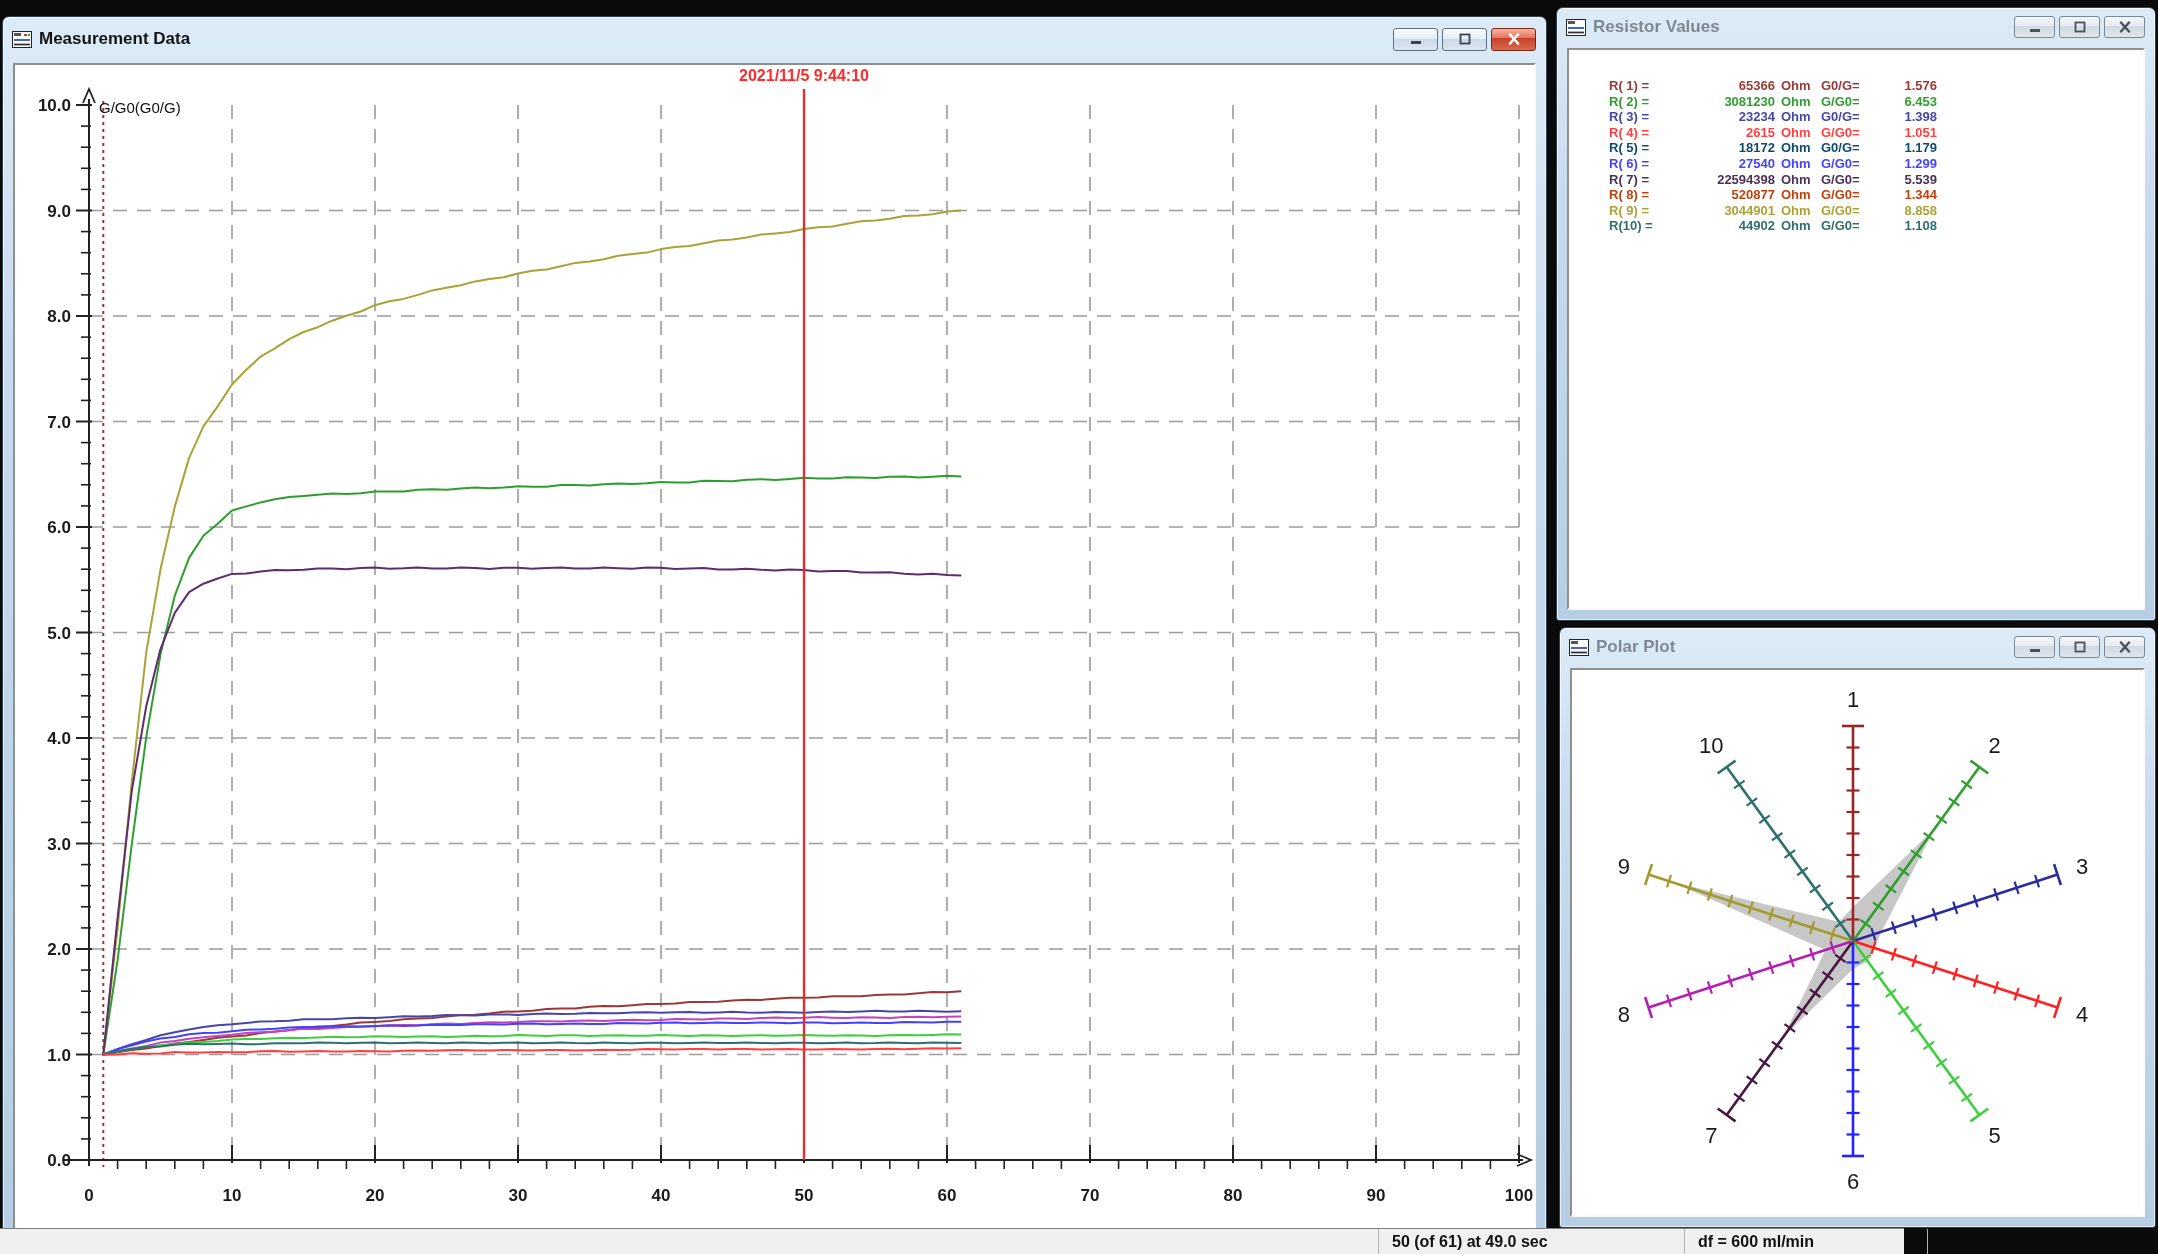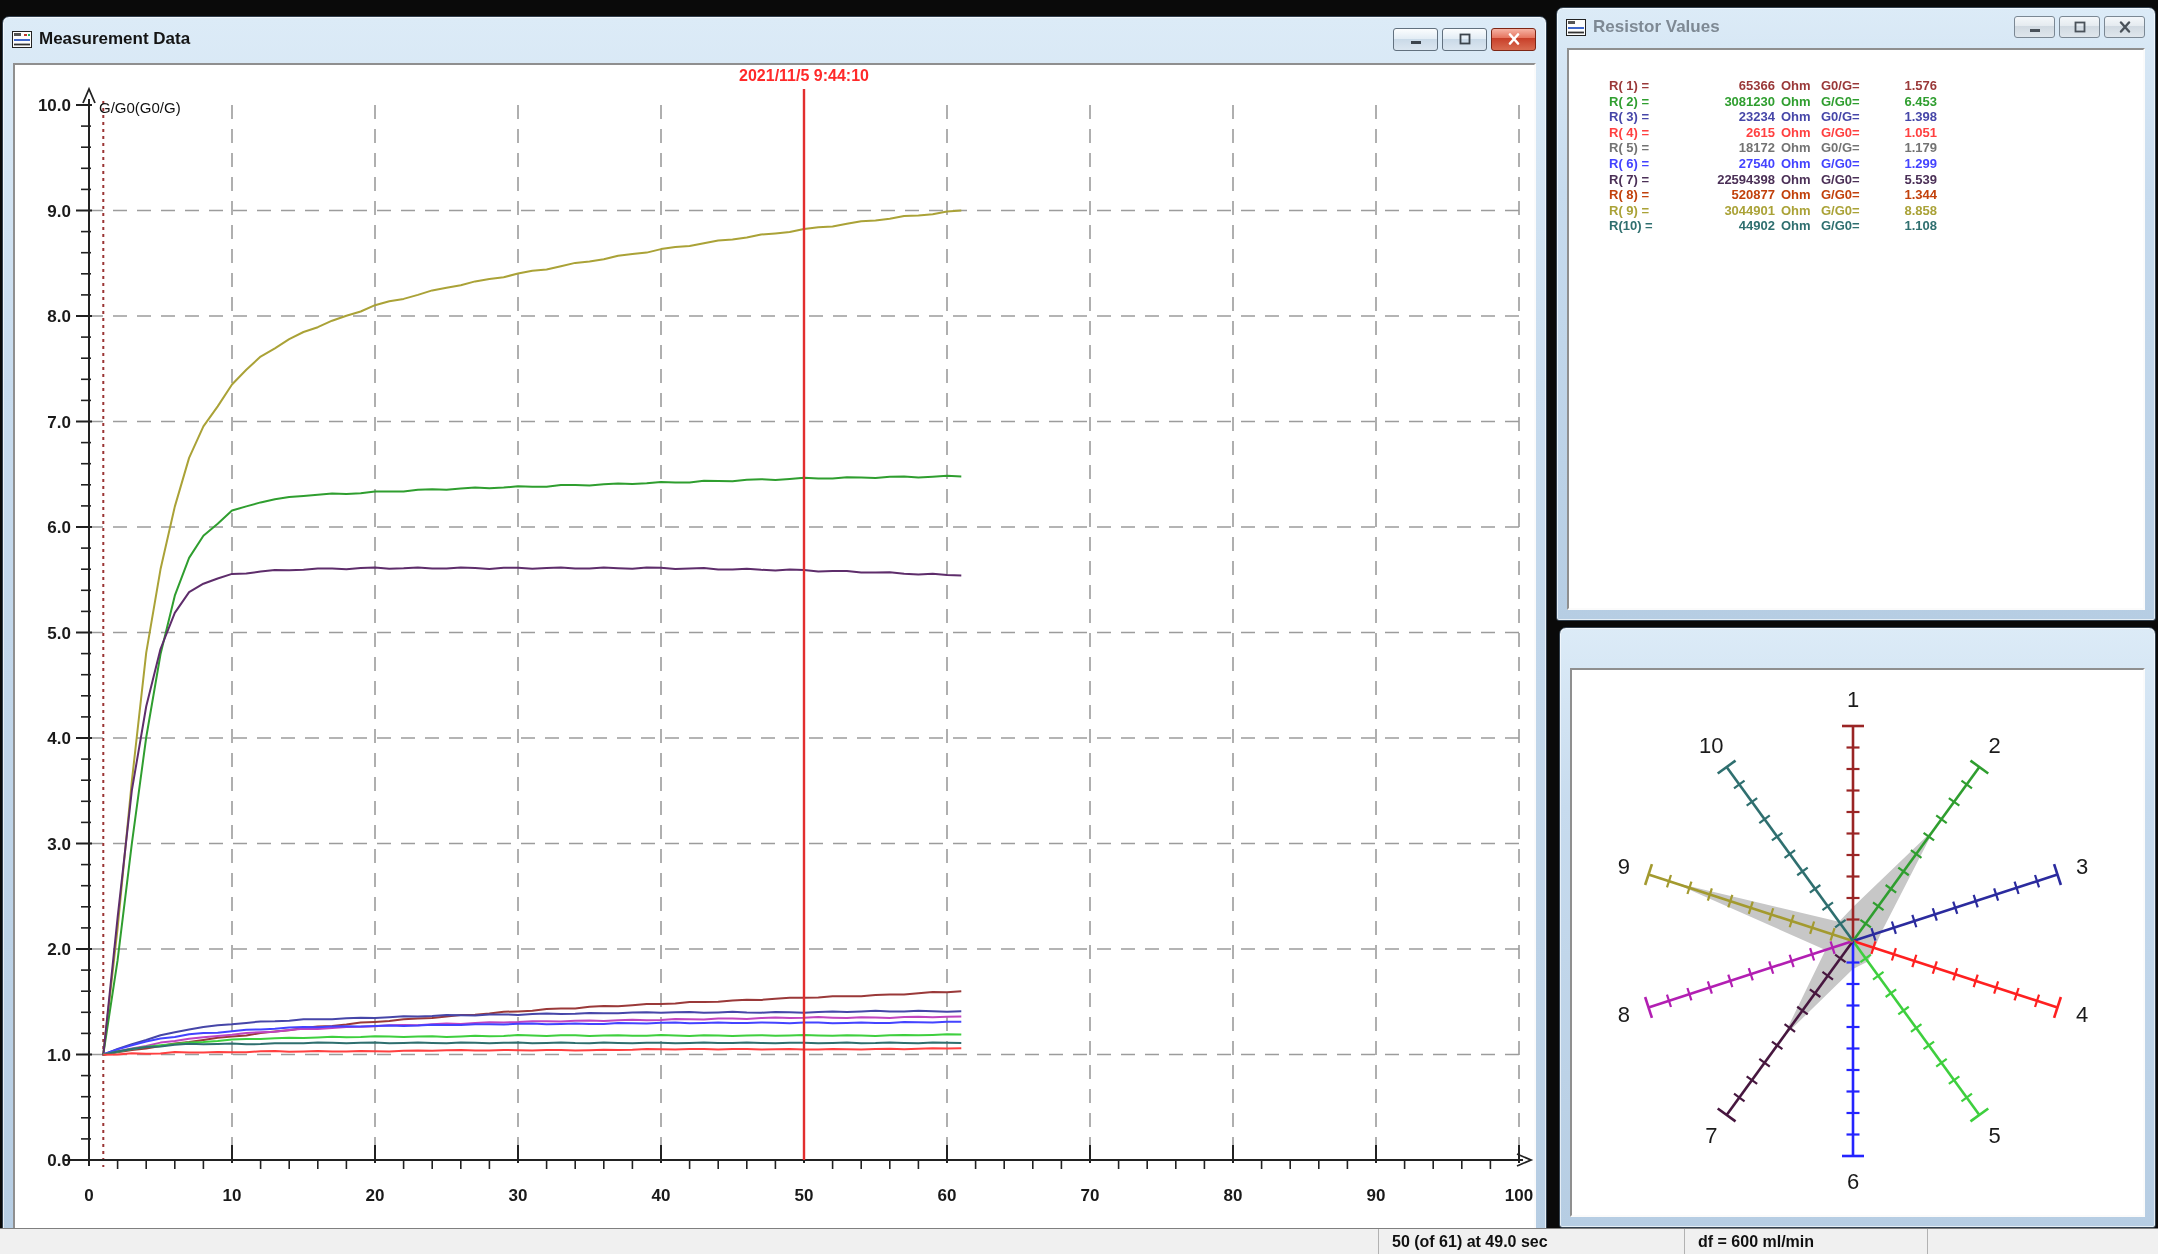--- a/index.html
+++ b/index.html
@@ -62,21 +62,21 @@
   #resistor-rows{padding:28px 0 0 40px;font-size:13px;font-weight:700;line-height:15.6px;white-space:nowrap;}
   .rrow span{display:inline-block;}
   .rrow .rl{width:62px;text-align:left;}
   .rrow .rv{width:104px;text-align:right;}
   .rrow .ru{margin-left:6px;width:34px;text-align:left;}
   .rrow .rr{width:52px;text-align:left;margin-left:6px;}
   .rrow .rx{width:60px;text-align:right;margin-left:4px;}
 
   
   #status-bar{
-    position:absolute;left:0;top:1228px;width:2158px;height:26px;
+    position:absolute;left:0;top:1228px;width:1904px;height:26px;
     background:#f0f0f0;border-top:1px solid #7f7f7f;box-sizing:border-box;
   }
   .sb-sec{position:absolute;top:0;height:25px;line-height:25px;
     font-size:16px;font-weight:700;color:#101010;
     border-left:1px solid #b2b2b2;padding-left:13px;box-sizing:border-box;white-space:nowrap;}
   svg text{font-family:"Liberation Sans",sans-serif;}
 </style>
 </head>
 <body>
 
@@ -312,31 +312,57 @@
           </svg>
       </span>
     </span>
   </div>
   <div class="client">
     <div id="resistor-rows">
         <div class="rrow" style="color: rgb(154, 57, 57);"><span class="rl">R( 1) =</span><span class="rv">65366</span><span class="ru">Ohm</span><span class="rr">G0/G=</span><span class="rx">1.576</span></div>
         <div class="rrow" style="color: rgb(47, 158, 47);"><span class="rl">R( 2) =</span><span class="rv">3081230</span><span class="ru">Ohm</span><span class="rr">G/G0=</span><span class="rx">6.453</span></div>
         <div class="rrow" style="color: rgb(70, 70, 168);"><span class="rl">R( 3) =</span><span class="rv">23234</span><span class="ru">Ohm</span><span class="rr">G0/G=</span><span class="rx">1.398</span></div>
         <div class="rrow" style="color: rgb(255, 64, 64);"><span class="rl">R( 4) =</span><span class="rv">2615</span><span class="ru">Ohm</span><span class="rr">G/G0=</span><span class="rx">1.051</span></div>
-        <div class="rrow" style="color: #737373; text-decoration: underline;"><span class="rl">R( 5) =</span><span class="rv">18172</span><span class="ru">Ohm</span><span class="rr">G0/G=</span><span class="rx">1.179</span></div>
+        <div class="rrow" style="color: #0c4a6e; text-decoration: underline;"><span class="rl">R( 5) =</span><span class="rv">18172</span><span class="ru">Ohm</span><span class="rr">G0/G=</span><span class="rx">1.179</span></div>
         <div class="rrow" style="color: rgb(67, 67, 255);"><span class="rl">R( 6) =</span><span class="rv">27540</span><span class="ru">Ohm</span><span class="rr">G/G0=</span><span class="rx">1.299</span></div>
         <div class="rrow" style="color: rgb(75, 48, 87);"><span class="rl">R( 7) =</span><span class="rv">22594398</span><span class="ru">Ohm</span><span class="rr">G/G0=</span><span class="rx">5.539</span></div>
         <div class="rrow" style="color: #c2410c;"><span class="rl">R( 8) =</span><span class="rv">520877</span><span class="ru">Ohm</span><span class="rr">G/G0=</span><span class="rx">1.344</span></div>
         <div class="rrow" style="color: rgb(170, 162, 55);"><span class="rl">R( 9) =</span><span class="rv">3044901</span><span class="ru">Ohm</span><span class="rr">G/G0=</span><span class="rx">8.858</span></div>
         <div class="rrow" style="color: rgb(47, 111, 111);"><span class="rl">R(10) =</span><span class="rv">44902</span><span class="ru">Ohm</span><span class="rr">G/G0=</span><span class="rx">1.108</span></div>
       </div>
   </div>
 </div>
 
 <div class="window inactive" id="win-polar">
+  <div class="titlebar">
+    <svg class="app-icon" viewBox="0 0 20 17">
+      <rect x="0.5" y="0.5" width="19" height="16" fill="#fdfdfd" stroke="#222"></rect>
+      <rect x="2" y="2" width="7" height="3" fill="#555"></rect>
+      <line x1="2" y1="9" x2="18" y2="9" stroke="#2a56c6" stroke-width="1.8"></line>
+      <line x1="2" y1="13.5" x2="18" y2="13.5" stroke="#333" stroke-width="1.8"></line>
+    </svg>
+    <span class="title">Polar Plot</span>
+    <span class="win-buttons">
+      <span class="win-btn">
+        <svg width="14" height="12" viewBox="0 0 14 12">
+            <rect x="2" y="8" width="10" height="3" fill="currentColor"></rect>
+          </svg>
+      </span>
+      <span class="win-btn">
+        <svg width="14" height="12" viewBox="0 0 14 12">
+            <rect x="2.5" y="1.5" width="9" height="9" fill="none" stroke="currentColor" stroke-width="1.8"></rect>
+          </svg>
+      </span>
+      <span class="win-btn close">
+        <svg width="14" height="12" viewBox="0 0 14 12">
+            <path d="M3 1.5 L11 10.5 M11 1.5 L3 10.5" stroke="currentColor" stroke-width="2.4" stroke-linecap="round"></path>
+          </svg>
+      </span>
+    </span>
+  </div>
   <div class="client">
     <svg id="polar-chart" width="571" height="545" viewBox="0 0 571 545">
         <polygon points="281.0,237.1 362.5,158.8 309.6,261.7 302.5,278.0 295.9,291.5 281.0,298.9 211.0,367.3 253.5,279.9 99.9,212.1 267.0,251.7" fill="#c7c7c7"></polygon>
         <g>
           <line x1="281" y1="271" x2="281" y2="56" stroke="#9a2525" stroke-width="2.6"></line>
           <line x1="287.5" y1="249.5" x2="274.5" y2="249.5" stroke="#9a2525" stroke-width="2.2"></line>
           <line x1="287.5" y1="228" x2="274.5" y2="228" stroke="#9a2525" stroke-width="2.2"></line>
           <line x1="287.5" y1="206.5" x2="274.5" y2="206.5" stroke="#9a2525" stroke-width="2.2"></line>
           <line x1="287.5" y1="185" x2="274.5" y2="185" stroke="#9a2525" stroke-width="2.2"></line>
           <line x1="287.5" y1="163.5" x2="274.5" y2="163.5" stroke="#9a2525" stroke-width="2.2"></line>

